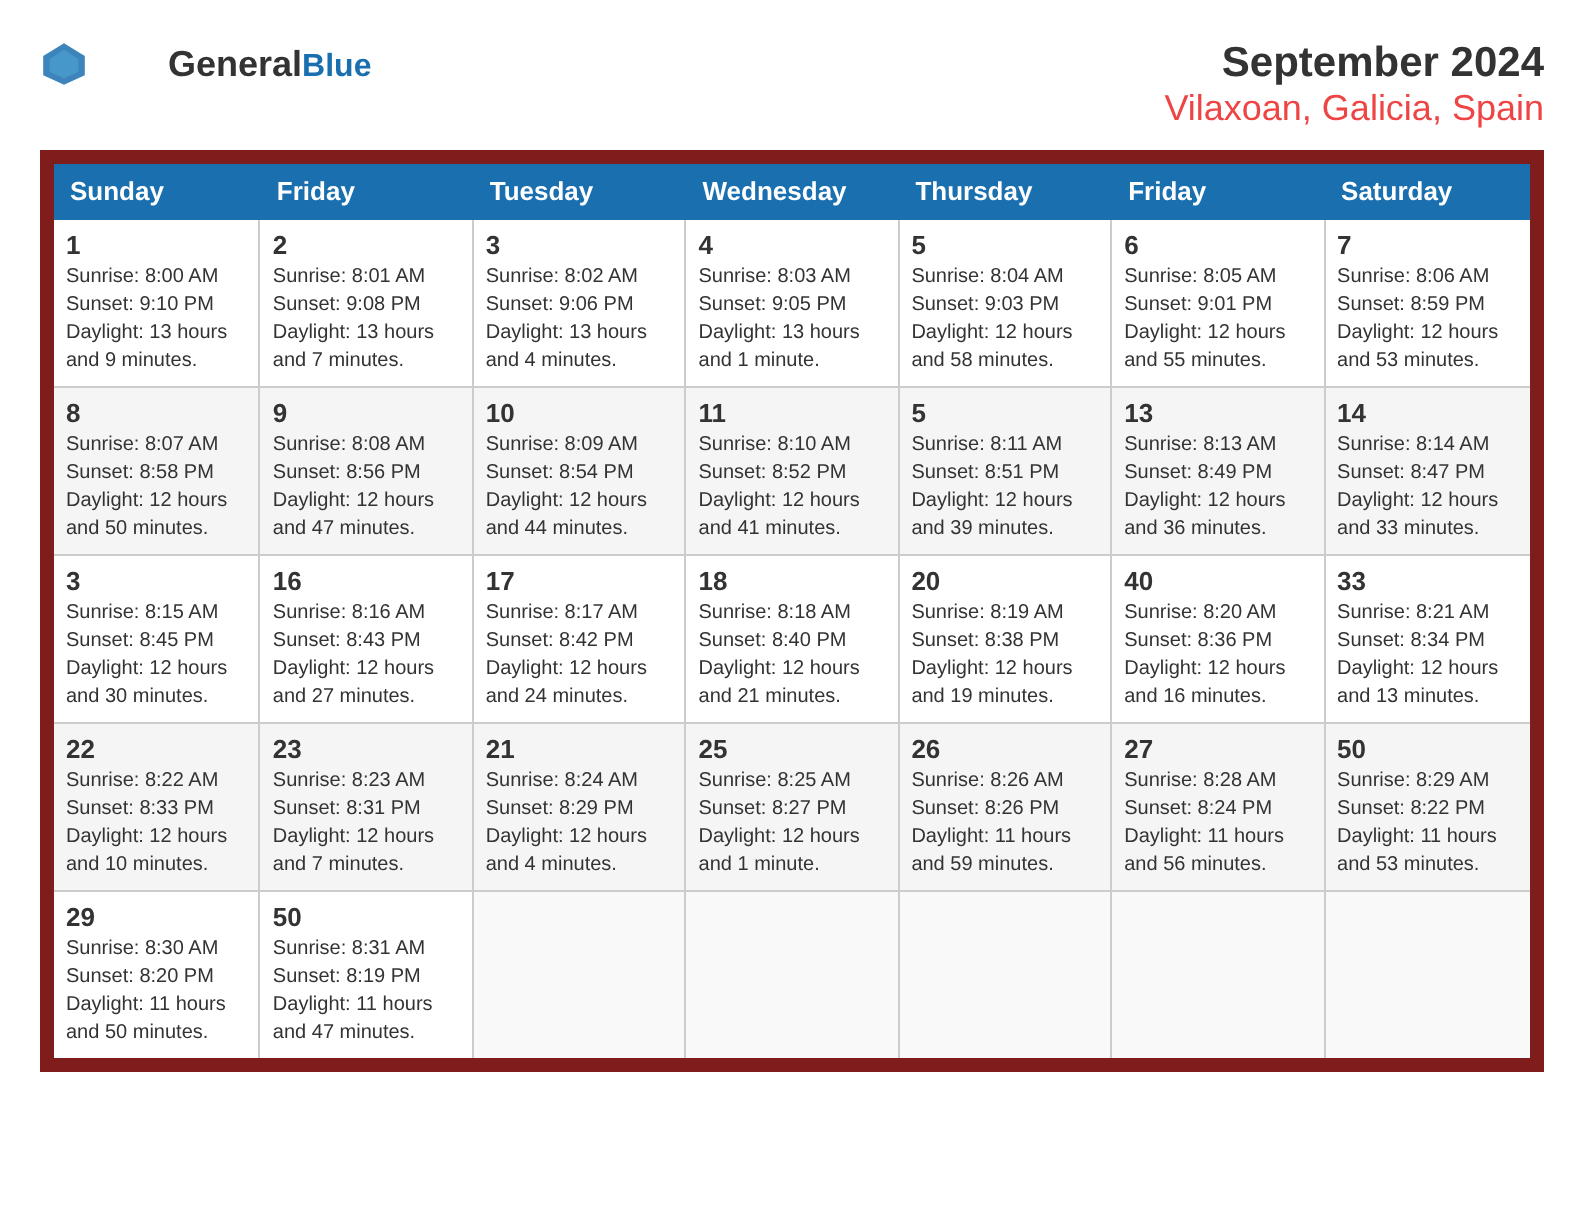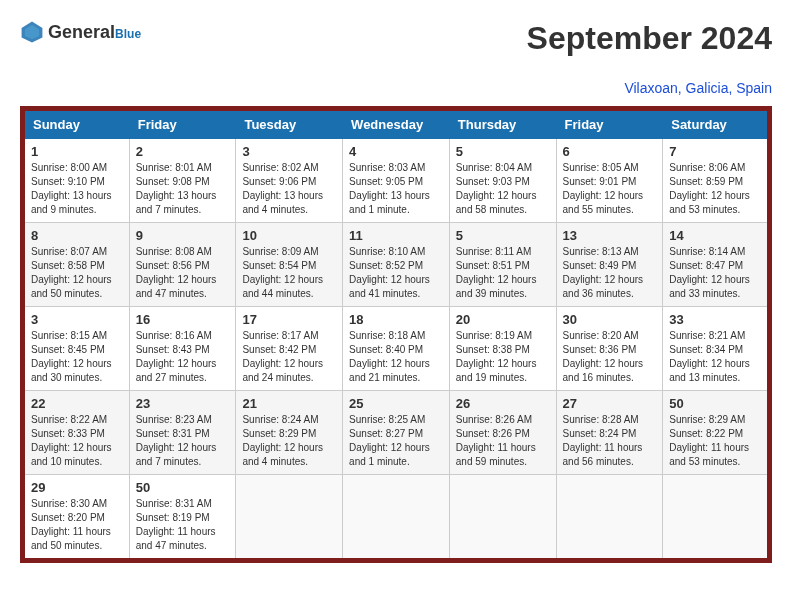--- a/index.html
+++ b/index.html
@@ -22,33 +22,32 @@
       gap: 4px;
     }
     .logo-icon {
       width: 24px;
       height: 24px;
     }
     .title-block {
       text-align: right;
     }
     .month-year {
-      font-size: 32px;
+      font-size: 21px;
       font-weight: bold;
       color: #333;
     }
     .location {
-      font-size: 14px;
-      color: #1d4ed8;
-      margin-top: 23px;
+      font-size: 18px;
+      color: #ef4444;
     }
     .calendar {
       width: 100%;
       border-collapse: collapse;
-      border: 5px solid #7f1d1d;
+      border: 7px solid #7f1d1d;
     }
     .calendar th {
       background: #1a6faf;
       color: #fff;
       text-align: left;
       padding: 6px 8px;
       font-size: 13px;
       font-weight: bold;
       border: 1px solid #1a6faf;
     }
@@ -84,21 +83,21 @@
 <body>
 
 <div class="header">
   <div class="logo">
     <svg class="logo-icon" viewBox="0 0 30 30" xmlns="http://www.w3.org/2000/svg">
       <polygon points="15,2 28,10 28,22 15,28 2,22 2,10" fill="#1a6faf" opacity="0.85"></polygon>
       <polygon points="15,6 24,12 24,20 15,24 6,20 6,12" fill="#4da0d0" opacity="0.7"></polygon>
     </svg>
     <div>
       <div>
-        <span style="font-size:18px;font-weight:bold;color:#333;">General</span><span style="font-size:12px;font-weight:bold;color:#1a6faf;">Blue</span>
+        <span style="font-size:18px;font-weight:bold;color:#333;margin-left:36px;">General</span><span style="font-size:16px;font-weight:bold;color:#1a6faf;">Blue</span>
       </div>
     </div>
   </div>
   <div class="title-block">
     <div class="month-year">September 2024</div>
     <div class="location">Vilaxoan, Galicia, Spain</div>
   </div>
 </div>
 
 <table class="calendar">
@@ -189,21 +188,21 @@
         </td>
         <td>
           <span class="day-num">18</span>
           <div class="day-info">Sunrise: 8:18 AM<br>Sunset: 8:40 PM<br>Daylight: 12 hours<br>and 21 minutes.</div>
         </td>
         <td>
           <span class="day-num">20</span>
           <div class="day-info">Sunrise: 8:19 AM<br>Sunset: 8:38 PM<br>Daylight: 12 hours<br>and 19 minutes.</div>
         </td>
         <td>
-          <span class="day-num">30</span>
+          <span class="day-num">40</span>
           <div class="day-info">Sunrise: 8:20 AM<br>Sunset: 8:36 PM<br>Daylight: 12 hours<br>and 16 minutes.</div>
         </td>
         <td>
           <span class="day-num">33</span>
           <div class="day-info">Sunrise: 8:21 AM<br>Sunset: 8:34 PM<br>Daylight: 12 hours<br>and 13 minutes.</div>
         </td>
       </tr>
       <tr>
         <td>
           <span class="day-num">22</span>

